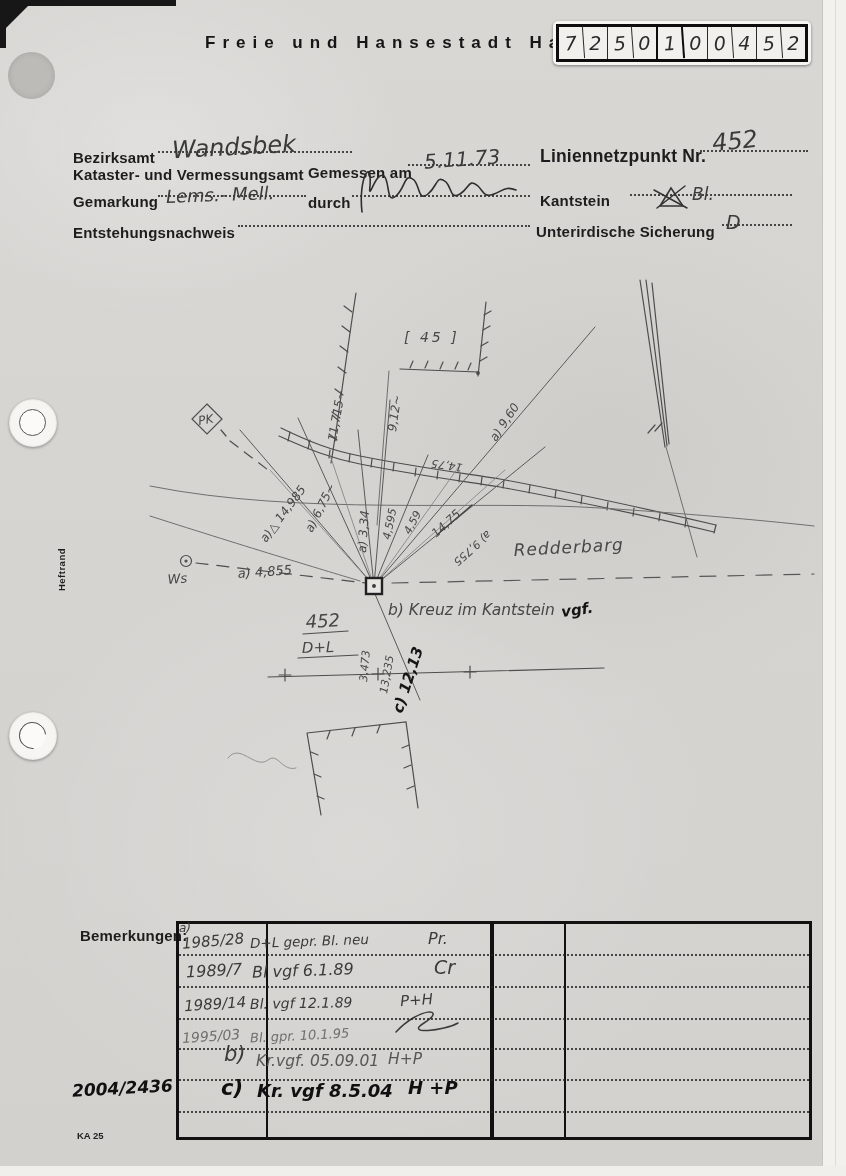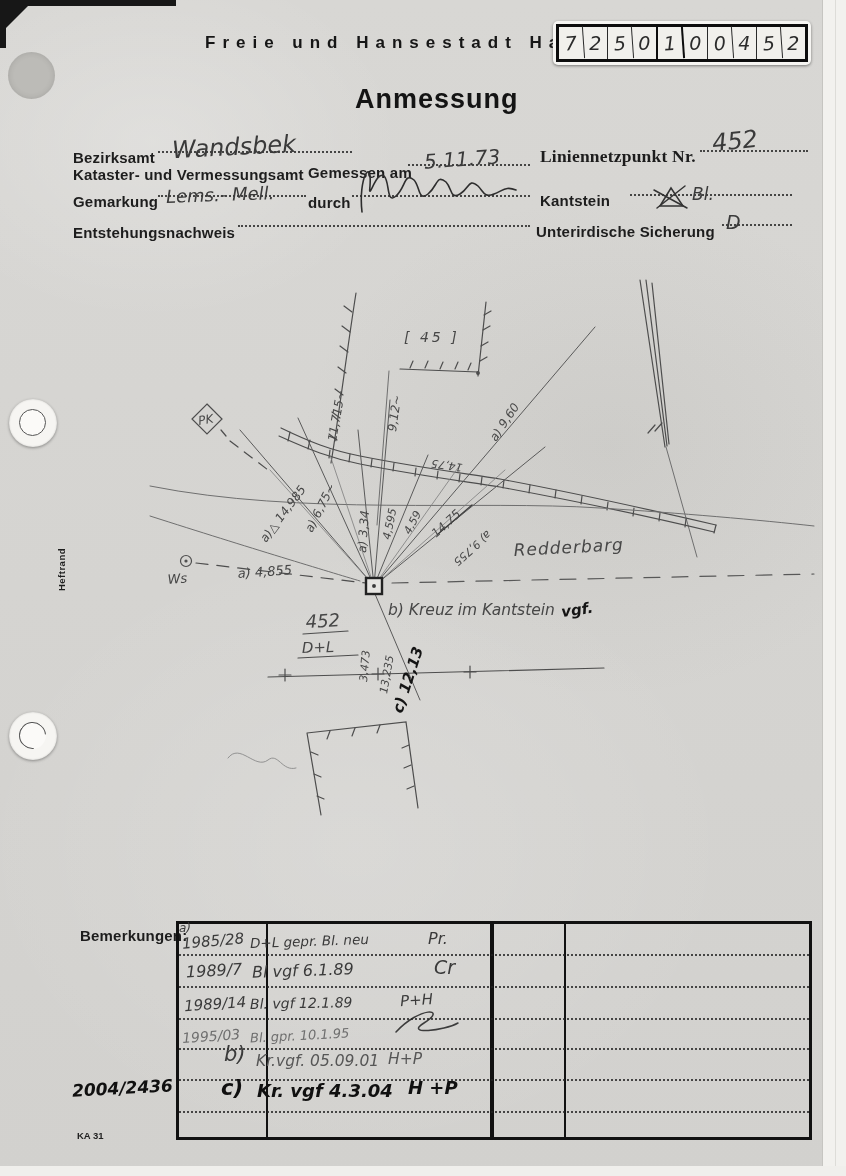--- a/index.html
+++ b/index.html
@@ -73,42 +73,41 @@
       <div class="stamp-cell">5</div>
       <div class="stamp-cell">0</div>
       <div class="stamp-cell">1</div>
       <div class="stamp-cell">0</div>
       <div class="stamp-cell">0</div>
       <div class="stamp-cell">4</div>
       <div class="stamp-cell">5</div>
       <div class="stamp-cell">2</div>
     </div>
   </div>
-  <div class="doc-title">Anmessung</div>
 
   <div class="lbl" style="left:73px;top:149px;">Bezirksamt</div>
   <div class="dot" style="left:158px;top:151px;width:194px;"></div>
   <div class="hw" style="left:172px;top:133px;font-size:24px;transform:rotate(-3deg);">Wandsbek</div>
   <div class="lbl" style="left:73px;top:166px;">Kataster- und Vermessungsamt</div>
 
   <div class="lbl" style="left:308px;top:164px;">Gemessen am</div>
   <div class="dot" style="left:408px;top:164px;width:122px;"></div>
   <div class="hw" style="left:424px;top:147px;font-size:20px;transform:rotate(-4deg);">5.11.73</div>
 
   <div class="lbl" style="left:73px;top:193px;">Gemarkung</div>
   <div class="dot" style="left:158px;top:195px;width:148px;"></div>
   <div class="hw" style="left:166px;top:184px;font-size:18px;transform:rotate(-2deg);">Lems.- Mell.</div>
 
   <div class="lbl" style="left:308px;top:194px;">durch</div>
   <div class="dot" style="left:352px;top:195px;width:178px;"></div>
 
   <div class="lbl" style="left:73px;top:224px;">Entstehungsnachweis</div>
   <div class="dot" style="left:238px;top:225px;width:292px;"></div>
 
-  <div class="lbl lbl-big" style="left:540px;top:146px;font-family:Liberation Serif, serif;">Liniennetzpunkt Nr.</div>
+  <div class="lbl lbl-big" style="left:540px;top:146px;">Liniennetzpunkt Nr.</div>
   <div class="dot" style="left:700px;top:150px;width:108px;"></div>
   <div class="hw" style="left:712px;top:127px;font-size:24px;transform:rotate(-6deg);">452</div>
 
   <div class="lbl" style="left:540px;top:192px;">Kantstein</div>
   <div class="dot" style="left:630px;top:194px;width:162px;"></div>
   <div class="hw" style="left:692px;top:184px;font-size:17px;">Bl.</div>
 
   <div class="lbl" style="left:536px;top:223px;">Unterirdische Sicherung</div>
   <div class="dot" style="left:722px;top:224px;width:70px;"></div>
   <div class="hw" style="left:726px;top:211px;font-size:19px;">D</div>
@@ -243,18 +242,18 @@
   <div class="hw" style="left:400px;top:991px;font-size:15px;transform:rotate(-4deg);">P+H</div>
 
   <div class="hw faint" style="left:182px;top:1028px;font-size:14px;transform:rotate(-4deg);">1995/03</div>
   <div class="hw faint" style="left:250px;top:1028px;font-size:13px;transform:rotate(-3deg);">Bl. gpr. 10.1.95</div>
 
   <div class="hw" style="left:224px;top:1042px;font-size:21px;">b)</div>
   <div class="hw" style="left:256px;top:1052px;font-size:15.5px;color:#565656;">Kr.vgf. 05.09.01</div>
   <div class="hw" style="left:388px;top:1050px;font-size:15.5px;color:#565656;">H+P</div>
 
   <div class="hw ink" style="left:221px;top:1076px;font-size:21px;font-weight:bold;">c)</div>
-  <div class="hw ink" style="left:257px;top:1080px;font-size:18px;font-weight:bold;">Kr. vgf 4.3.04</div>
+  <div class="hw ink" style="left:257px;top:1080px;font-size:18px;font-weight:bold;">Kr. vgf 8.5.04</div>
   <div class="hw ink" style="left:408px;top:1077px;font-size:18px;font-weight:bold;">H +P</div>
 
   <div class="hw ink" style="left:72px;top:1078px;font-size:17px;font-weight:bold;transform:rotate(-3deg);">2004/2436</div>
-  <div class="kasig">KA 31</div>
+  <div class="kasig">KA 25</div>
 </div>
 
 </body></html>

